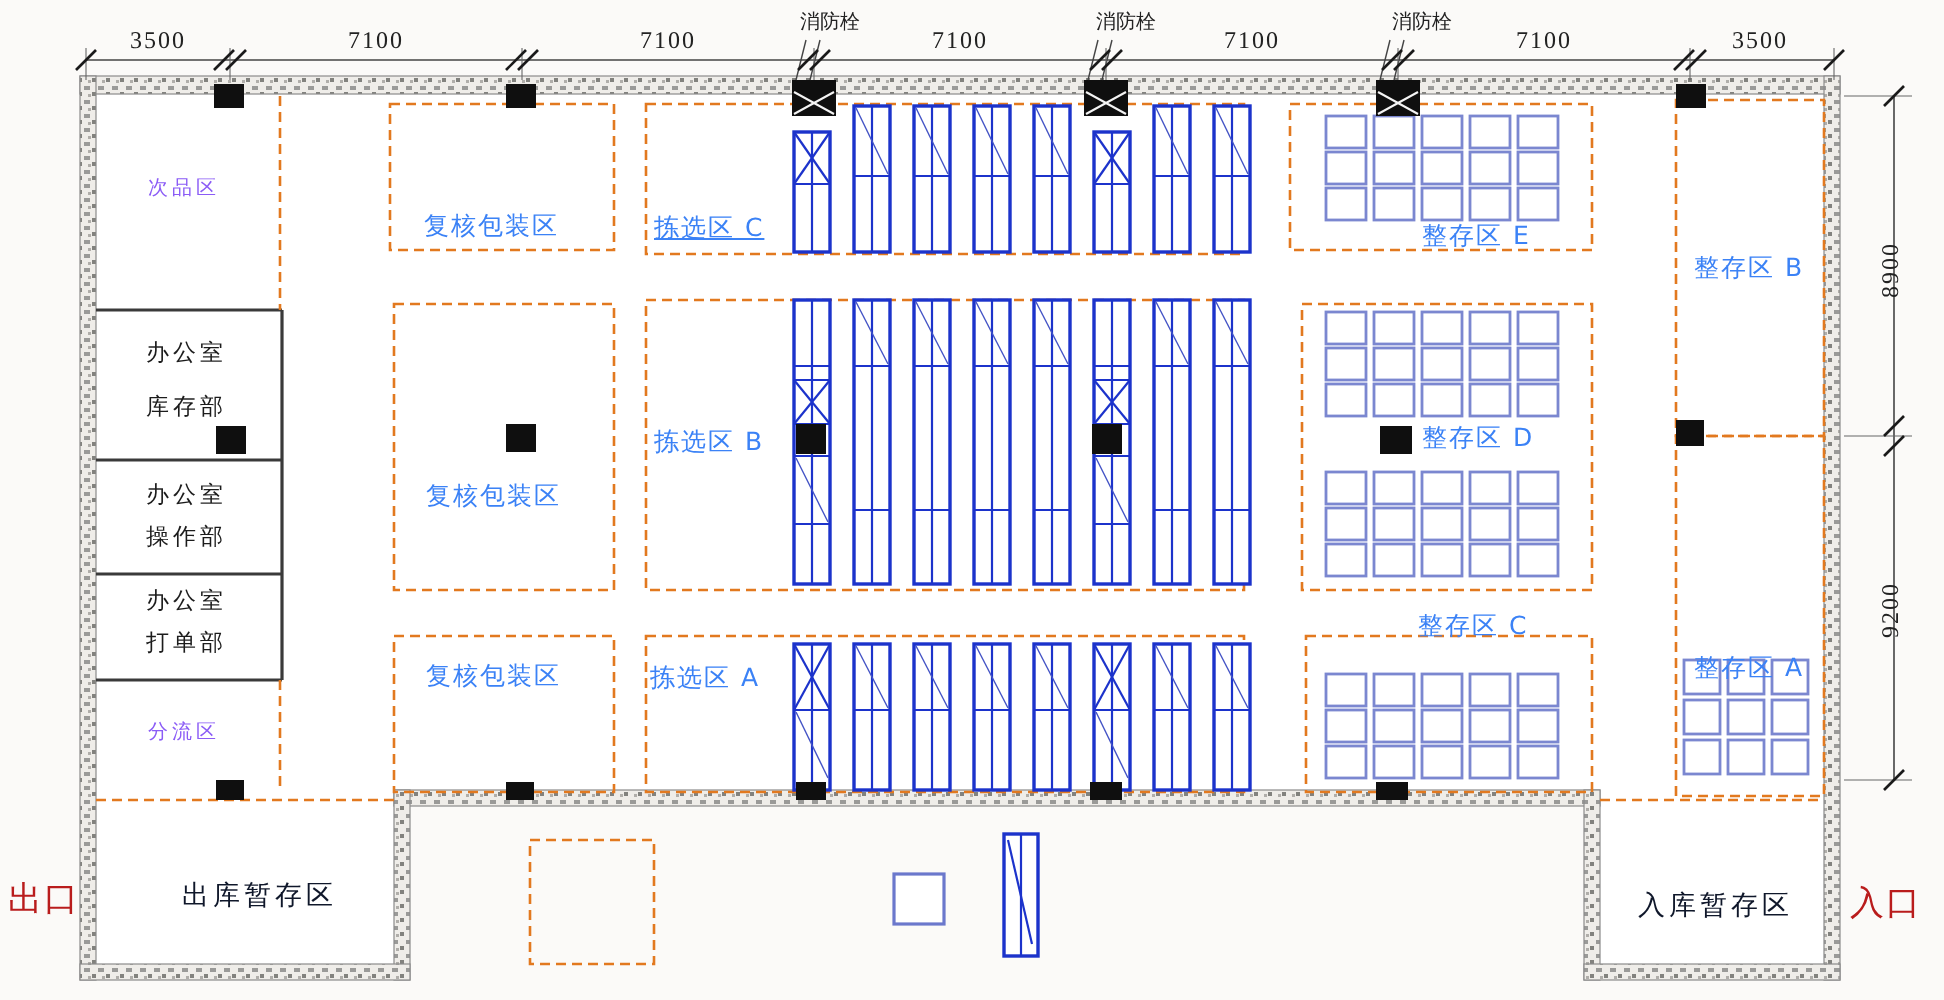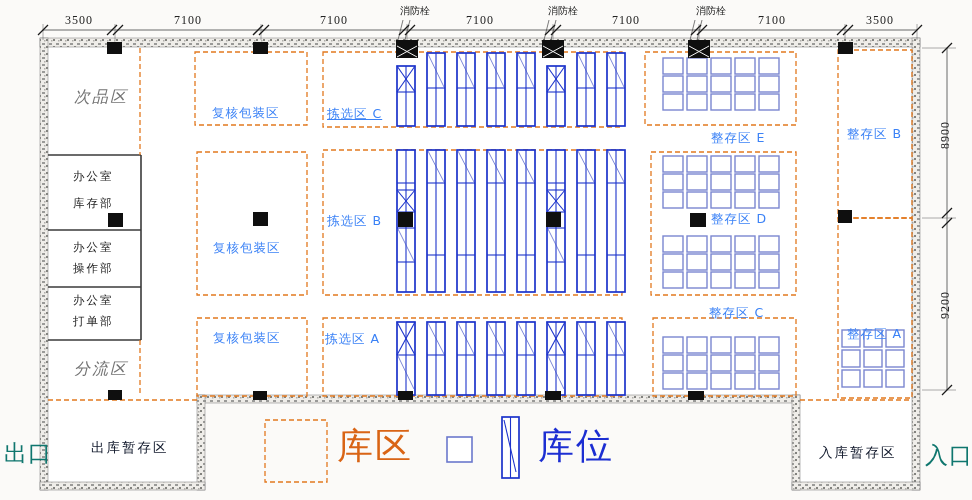--- a/index.html
+++ b/index.html
@@ -5,23 +5,23 @@
   html,body{margin:0;padding:0;background:#fbfaf8;}
   #plan{position:relative;width:972px;height:500px;background:#fbfaf8;overflow:hidden;
         font-family:"DejaVu Sans","Liberation Sans",sans-serif;}
   #plan svg{position:absolute;left:0;top:0;}
   .lbl{position:absolute;white-space:nowrap;}
   .dimtxt{font-family:"Liberation Serif","DejaVu Serif",serif;font-size:12px;color:#222;letter-spacing:1px;}
   .hydtxt{font-size:10px;color:#222;letter-spacing:0;}
   .rot{transform:rotate(-90deg);transform-origin:center;width:40px;height:14px;line-height:14px;text-align:center;}
   .office{font-size:11.5px;color:#1c1c1c;letter-spacing:2px;}
   .zone{font-size:12.5px;color:#3b82f6;letter-spacing:1px;}
-  .zone-salmon{font-size:16px;color:#737373;letter-spacing:2px;font-style:italic;}
+  .zone-salmon{font-size:10px;color:#8b5cf6;letter-spacing:2px;}
   .stag{font-size:13.5px;color:#0f172a;letter-spacing:2px;}
-  .gate{font-size:23px;color:#0f766e;font-weight:500;letter-spacing:1px;}
+  .gate{font-size:17px;color:#b91c1c;font-weight:500;letter-spacing:1px;}
   .legend-zone{font-size:36px;color:#d96415;letter-spacing:2px;}
   .legend-slot{font-size:36px;color:#1c2ed2;letter-spacing:2px;}
   
   .wall{fill:url(#hatch);stroke:#8b8b8b;stroke-width:.6;}
   .floor{fill:#ffffff;}
   .ow{stroke:#3a3a3a;stroke-width:1.6;}
   .zb{fill:none;stroke:#e2791f;stroke-width:1.3;stroke-dasharray:5 3;}
   .zl{stroke:#e2791f;stroke-width:1.3;stroke-dasharray:5 3;}
   .rk{fill:#fff;stroke:#1c33cb;stroke-width:1.7;}
   .rl{stroke:#1c33cb;stroke-width:1.1;}
@@ -367,24 +367,22 @@
   <div class="lbl office" style="left:73px;top:314px;">打单部</div>
   <div class="lbl zone-salmon" style="left:74px;top:359px;">分流区</div>
 
   <div class="lbl zone" style="left:212px;top:105px;">复核包装区</div>
   <div class="lbl zone" style="left:213px;top:240px;">复核包装区</div>
   <div class="lbl zone" style="left:213px;top:330px;">复核包装区</div>
   <div class="lbl zone" style="left:327px;top:106px;text-decoration:underline;">拣选区 C</div>
   <div class="lbl zone" style="left:327px;top:213px;">拣选区 B</div>
   <div class="lbl zone" style="left:325px;top:331px;">拣选区 A</div>
 
-  <div class="lbl zone" style="left:711px;top:110px;margin-top:20px;">整存区 E</div>
+  <div class="lbl zone" style="left:711px;top:110px;">整存区 E</div>
   <div class="lbl zone" style="left:711px;top:211px;">整存区 D</div>
   <div class="lbl zone" style="left:709px;top:305px;">整存区 C</div>
   <div class="lbl zone" style="left:847px;top:126px;">整存区 B</div>
   <div class="lbl zone" style="left:847px;top:291px;margin-top:35px;">整存区 A</div>
 
   <div class="lbl stag" style="left:91px;top:439px;">出库暂存区</div>
   <div class="lbl stag" style="left:819px;top:444px;">入库暂存区</div>
 
-  <div class="lbl legend-zone" style="left:337px;top:422px;">库区</div>
-  <div class="lbl legend-slot" style="left:538px;top:422px;">库位</div>
 </div>
 
 </body></html>

